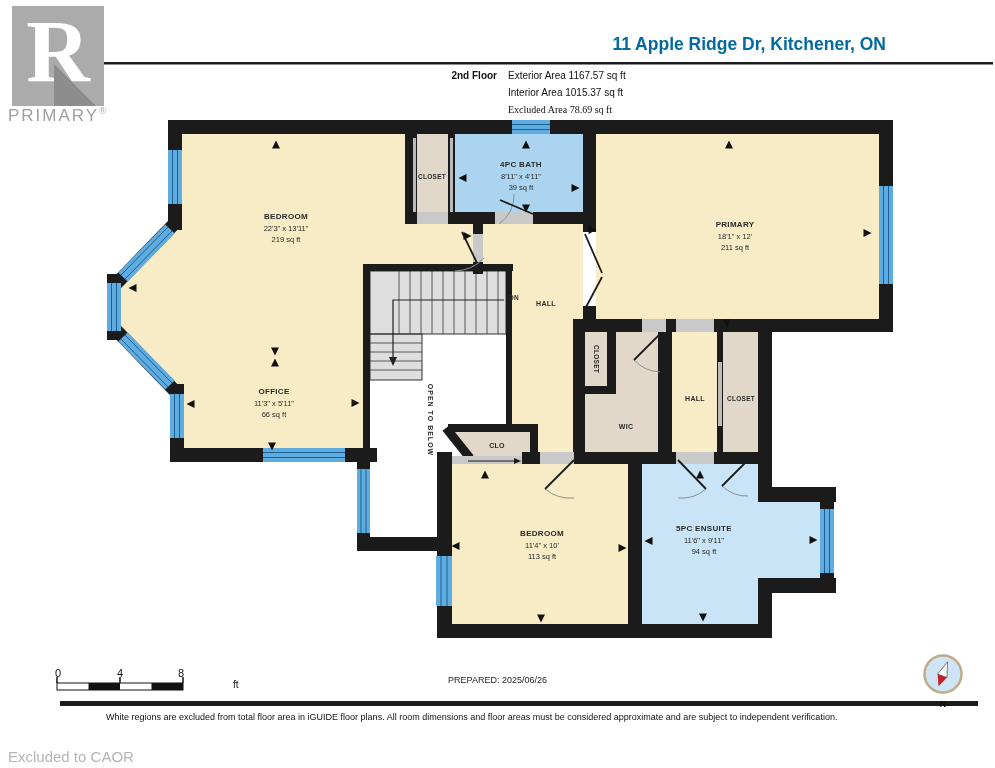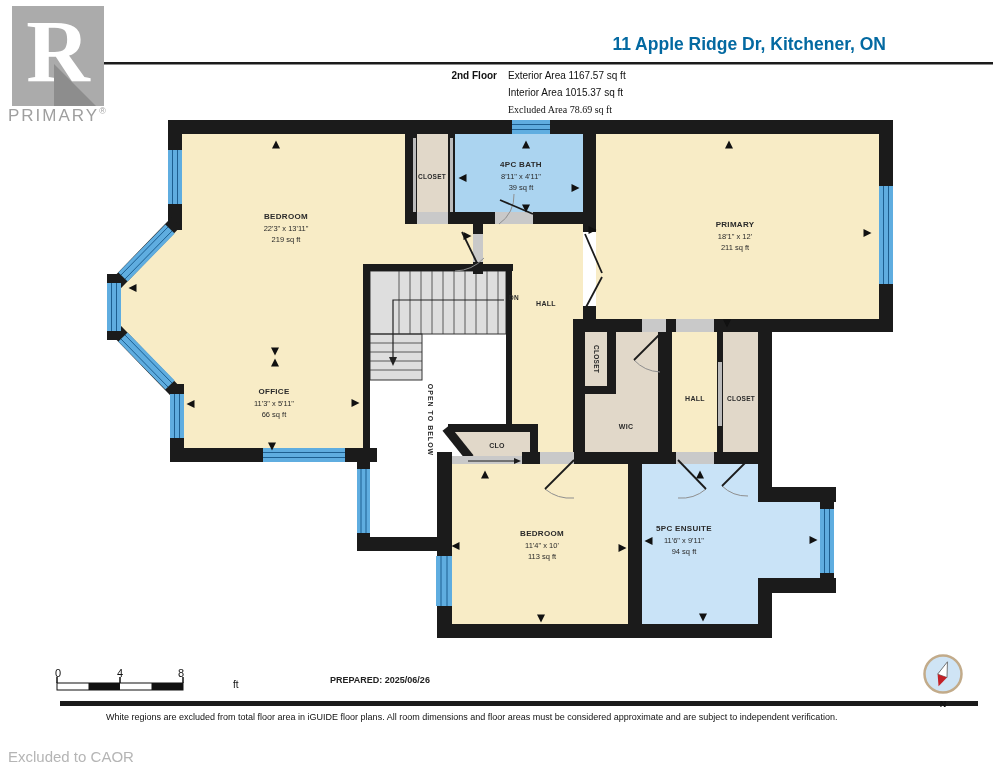--- a/index.html
+++ b/index.html
@@ -26,22 +26,22 @@
     color:#2a2a2a;font-size:7.5px;line-height:11.5px;white-space:nowrap;}
   .room-label .rname{font-size:8px;font-weight:bold;letter-spacing:.3px;}
   .plan-label{position:absolute;transform:translate(-50%,-50%);font-size:7px;font-weight:bold;
     color:#2a2a2a;letter-spacing:.3px;white-space:nowrap;}
   .plan-label.vert{transform:translate(-50%,-50%) rotate(90deg);}
   .plan-label.tiny{font-size:6.5px;}
   .plan-label.spread{letter-spacing:1px;}
   
   .scale-num{position:absolute;top:667px;font-size:11px;color:#111;transform:translateX(-50%);}
   .scale-ft{position:absolute;left:189px;top:679px;font-size:10px;color:#111;padding-left:44px;}
-  .prepared{position:absolute;left:330px;top:675px;width:335px;
-    font-size:9px;font-weight:bold;color:#222;}
+  .prepared{position:absolute;left:330px;top:675px;width:335px;text-align:center;
+    font-size:9px;font-weight:normal;color:#222;}
   .compass-n{position:absolute;left:943px;top:699px;transform:translateX(-50%);
     font-size:9px;font-weight:bold;color:#111;}
   .disclaimer{position:absolute;left:62px;top:712px;width:900px;font-size:9px;color:#111;margin-left:44px;}
   .licensed{position:absolute;left:8px;top:748px;font-size:15px;color:#b5b5b5;}
 </style>
 </head>
 <body>
 
 <svg id="plan-svg" width="995" height="768" viewBox="0 0 995 768" xmlns="http://www.w3.org/2000/svg">
 
@@ -298,21 +298,21 @@
 <div class="room-label" style="left:735px;top:236px;">
   <div class="rname">PRIMARY</div>
   <div>18'1" x 12'</div>
   <div>211 sq ft</div>
 </div>
 <div class="room-label" style="left:542px;top:545px;">
   <div class="rname">BEDROOM</div>
   <div>11'4" x 10'</div>
   <div>113 sq ft</div>
 </div>
-<div class="room-label" style="left:684px;top:540px;text-align:center;">
+<div class="room-label" style="left:704px;top:540px;text-align:center;">
   <div class="rname">5PC ENSUITE</div>
   <div>11'6" x 9'11"</div>
   <div>94 sq ft</div>
 </div>
 
 <div class="plan-label tiny" style="left:432px;top:176px;">CLOSET</div>
 <div class="plan-label tiny vert" style="left:596px;top:359px;">CLOSET</div>
 <div class="plan-label tiny" style="left:741px;top:398px;">CLOSET</div>
 <div class="plan-label" style="left:626px;top:426px;">WIC</div>
 <div class="plan-label" style="left:546px;top:303px;">HALL</div>

